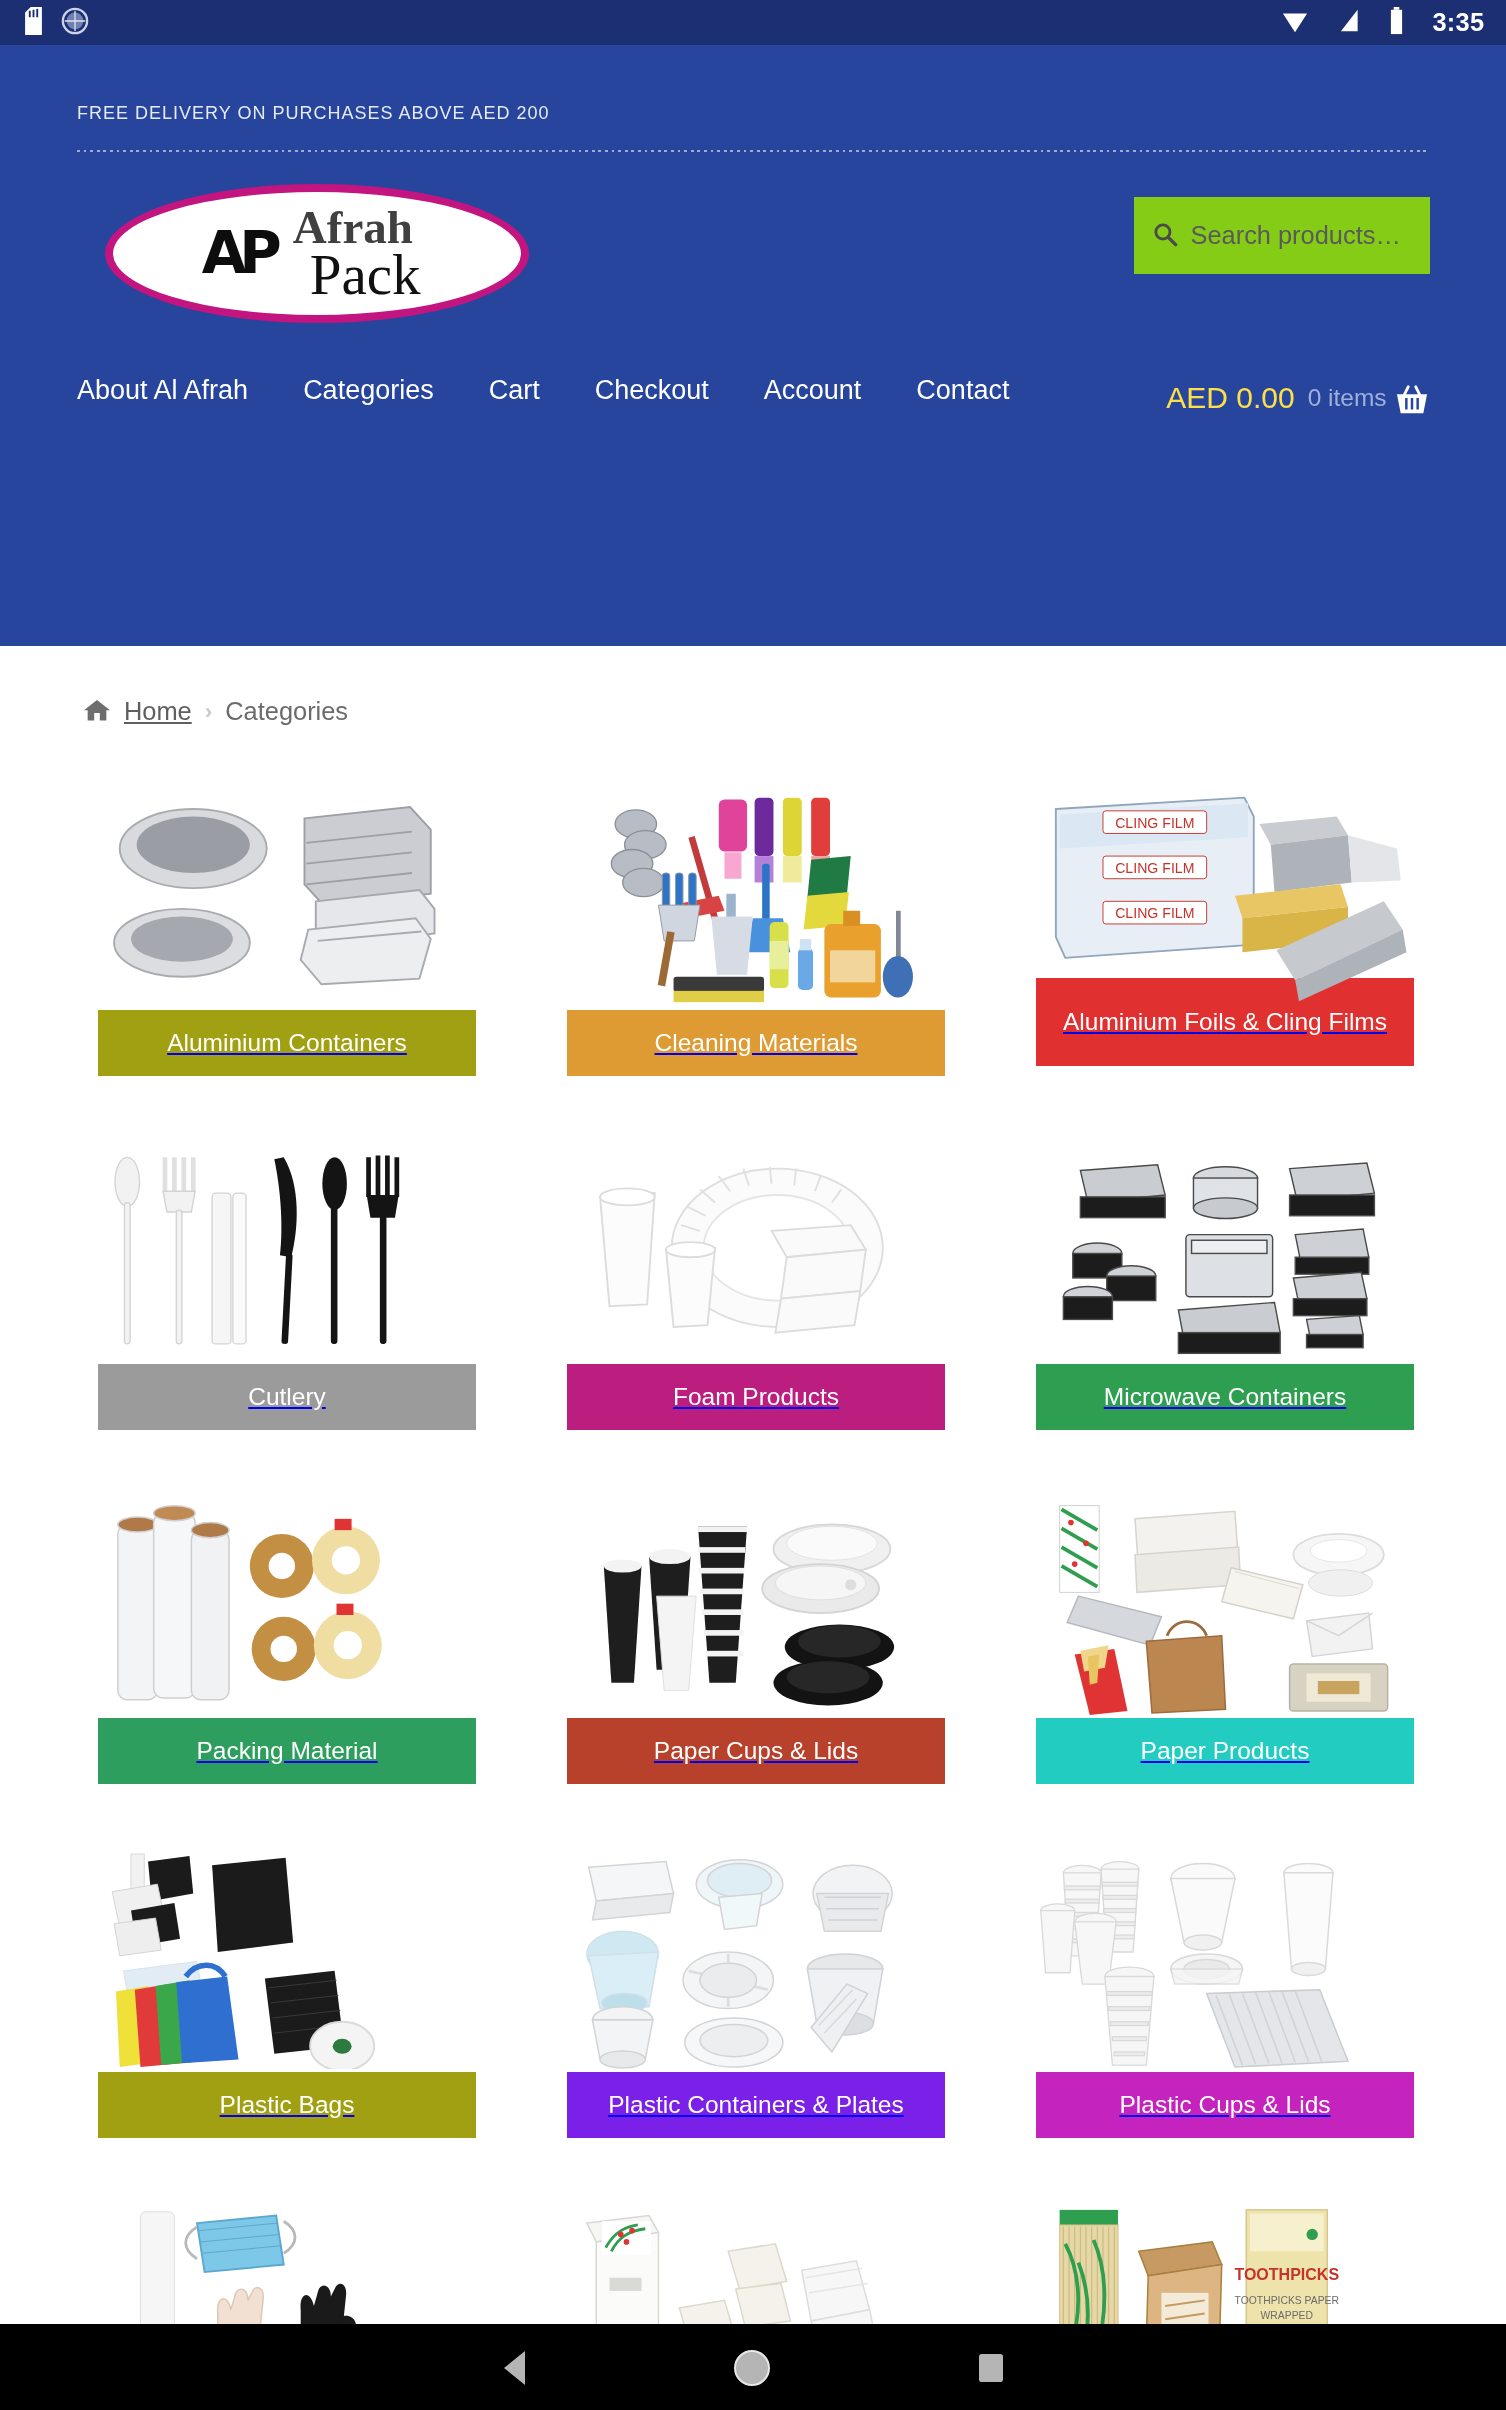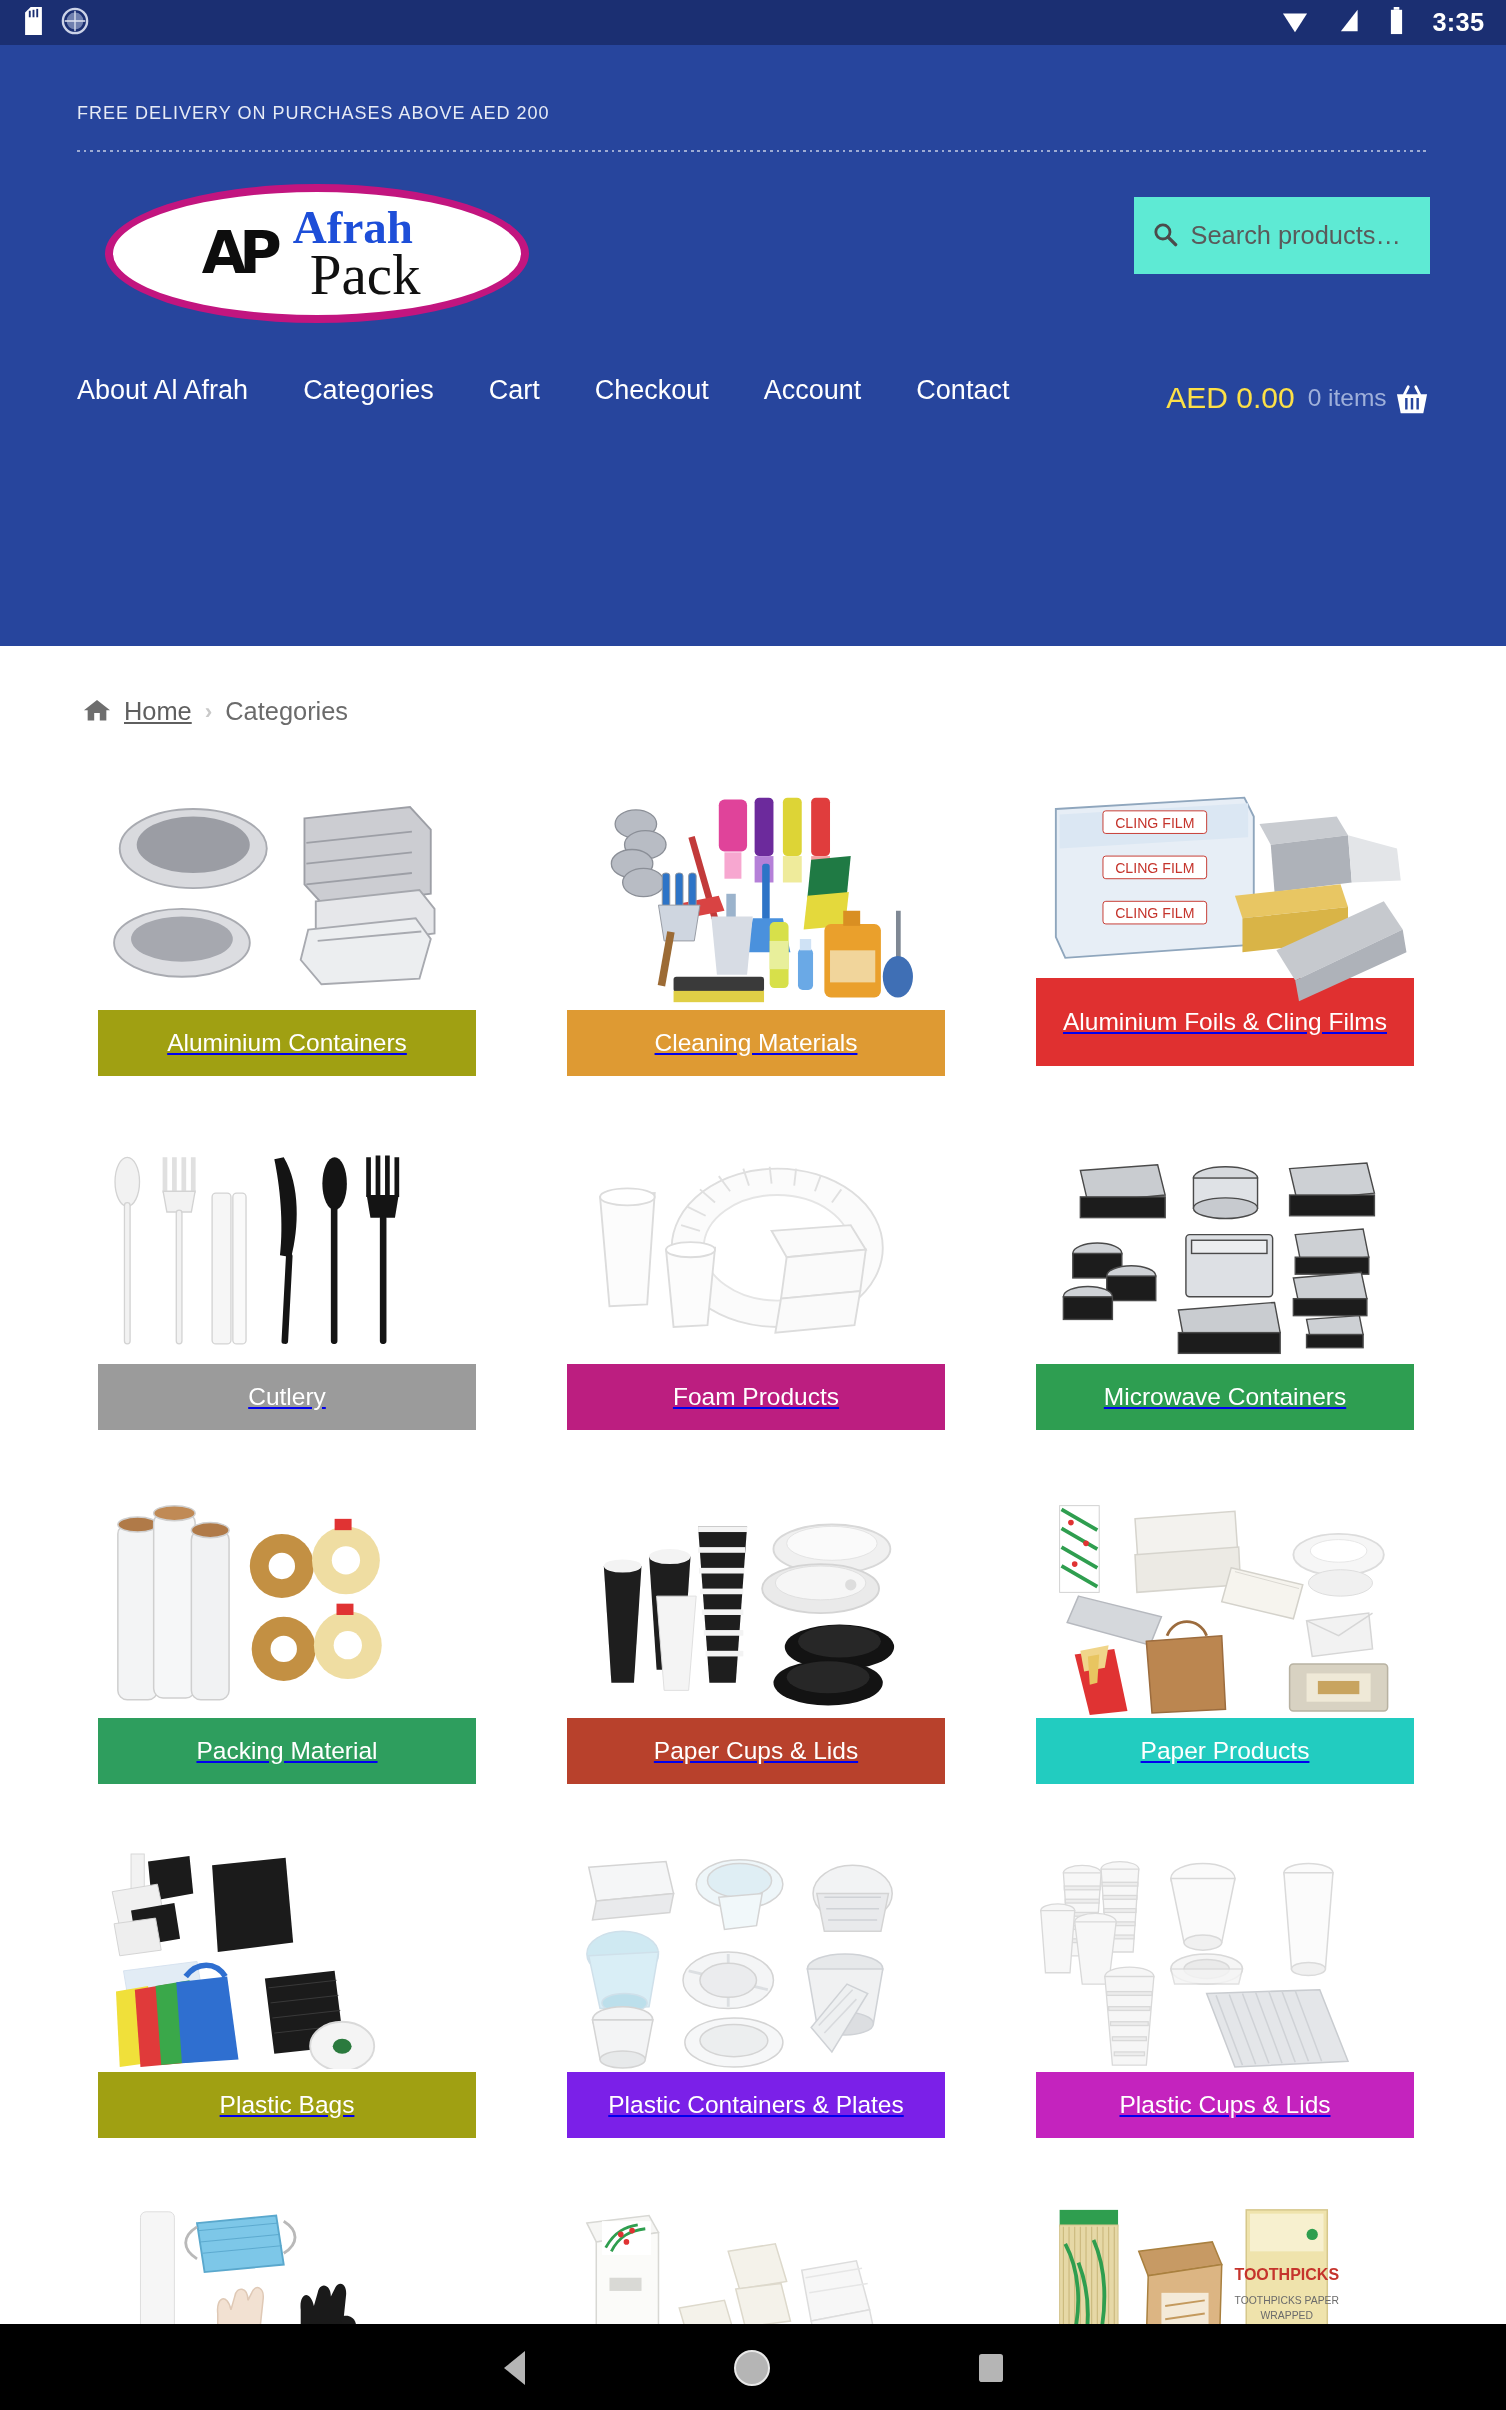--- a/index.html
+++ b/index.html
@@ -81,35 +81,35 @@
   .logo-mark {
     font-size: 58px; font-weight: 700; color: #0d0d0d;
     font-family: "DejaVu Sans", sans-serif;
     letter-spacing: -7.5px;
     line-height: 1;
     position: relative;
   }
   .logo-words { display: flex; flex-direction: column; line-height: .92; margin-left: 13px; }
   .logo-afrah {
     font-family: "Liberation Serif", serif;
-    font-size: 47px; font-weight: 700; color: #1d4ed8;
+    font-size: 47px; font-weight: 700; color: #404040;
   }
   .logo-pack {
     font-family: "Liberation Serif", serif;
     font-size: 57px; font-weight: 400; color: #111111;
     margin-left: 17px;
   }
 
   
   .search-box {
     margin-left: auto;
     margin-top: 21px;
     width: 296px;
     height: 77px;
-    background: #5eead4;
+    background: #84cc16;
     display: flex;
     align-items: center;
     gap: 13px;
     padding: 0 19px;
     overflow: hidden;
   }
   .search-input {
     border: 0; background: transparent; outline: none;
     font-family: "Liberation Sans", sans-serif;
     font-size: 25.4px; color: #4b4b4b;

